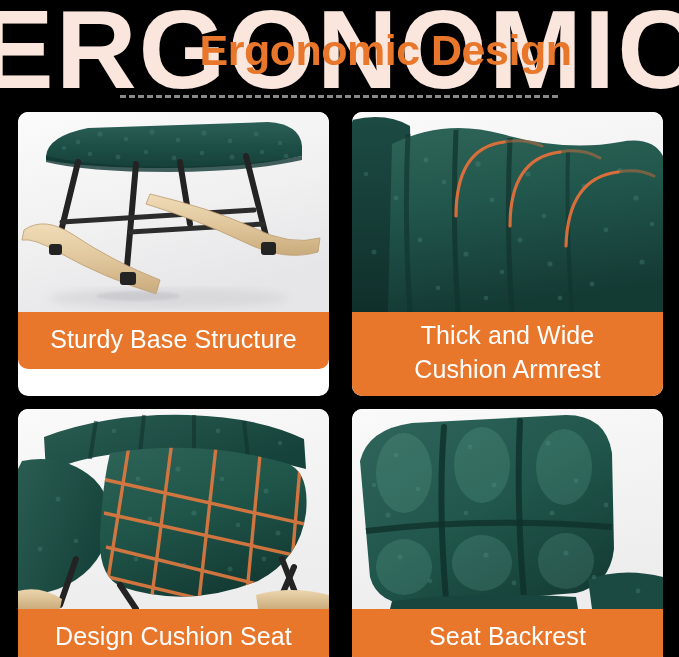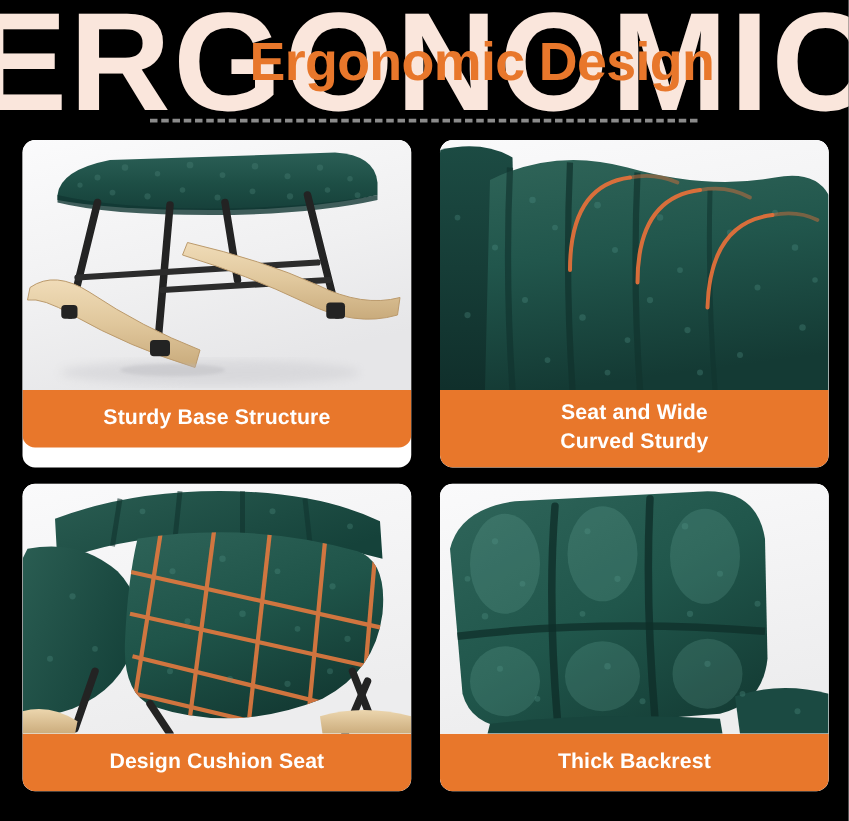--- a/index.html
+++ b/index.html
@@ -98,25 +98,24 @@
   }
 
   .photo svg { display: block; width: 311px; height: 200px; }
 
   .caption {
     width: 311px;
     background: #e8772b;
     color: #ffffff;
     border-radius: 0 0 10px 10px;
     text-align: center;
-    font-size: 17px;
+    font-size: 25px;
     letter-spacing: 0.1px;
     padding: 11px 6px 12px 6px;
     line-height: 1.35;
-    font-weight: bold;
   }
   .caption.two-line { padding: 7px 6px 9px 6px; }
   .caption .cl { display: block; }
 </style>
 </head>
 <body>
 
 <div id="page">
 
   <div class="watermark">ERGONOMIC</div>
@@ -274,22 +273,22 @@
             <path d="M214 134 Q216 66 266 60" opacity="0.95"></path>
           </g>
           <g fill="none" stroke="#e2703a" stroke-width="3" stroke-linecap="round" opacity="0.45">
             <path d="M152 30 Q172 26 190 34"></path>
             <path d="M208 40 Q230 36 248 46"></path>
             <path d="M266 60 Q286 56 302 64"></path>
           </g>
         </svg>
       </div>
       <div class="caption two-line">
-        <span class="cl">Seat and Wide</span>
-        <span class="cl">Curved Sturdy</span>
+        <span class="cl">Thick and Wide</span>
+        <span class="cl">Cushion Armrest</span>
       </div>
     </div>
 
     <div class="card">
       <div class="photo">
         <svg viewBox="0 0 311 200" xmlns="http://www.w3.org/2000/svg">
           <defs>
             <linearGradient id="bg3" x1="0" y1="0" x2="0.3" y2="1">
               <stop offset="0" stop-color="#fafafb"></stop>
               <stop offset="1" stop-color="#ededee"></stop>
@@ -427,18 +426,18 @@
             <circle cx="162" cy="174" r="2.4"></circle>
               <circle cx="214" cy="144" r="2.5"></circle>
               <circle cx="242" cy="168" r="2.3"></circle>
             <circle cx="254" cy="96" r="2.4"></circle>
               <circle cx="22" cy="76" r="2.3"></circle>
               <circle cx="286" cy="182" r="2.4"></circle>
           </g>
         </svg>
       </div>
       <div class="caption">
-        <span class="cl">Thick Backrest</span>
+        <span class="cl">Seat Backrest</span>
       </div>
     </div>
 
   </div>
 </div>
 
 </body></html>

